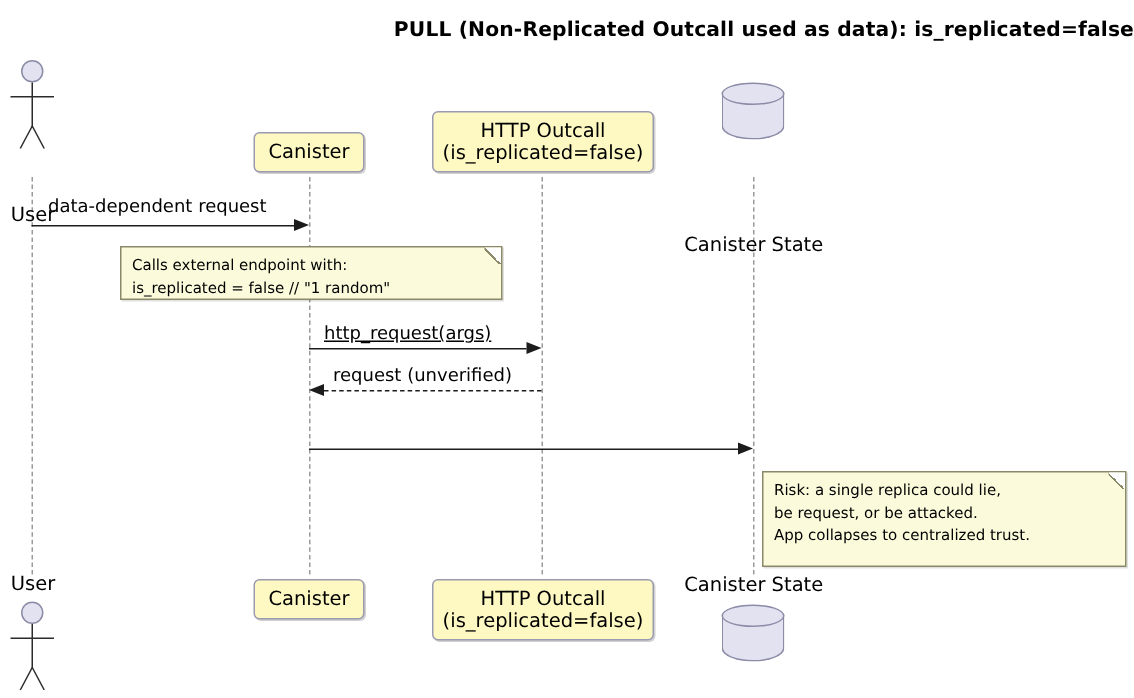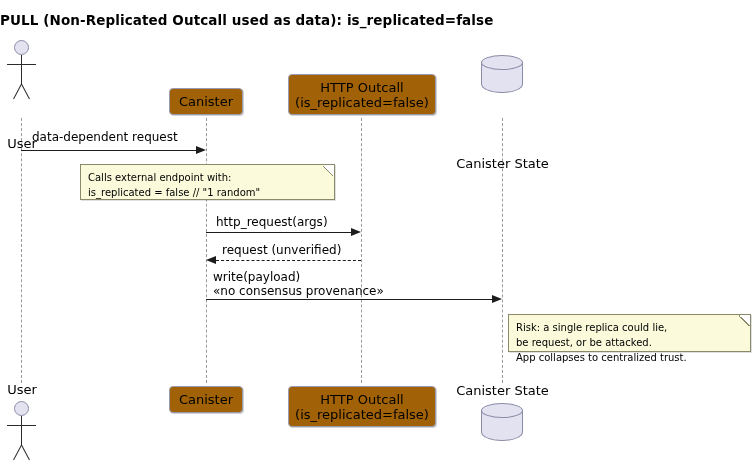--- a/index.html
+++ b/index.html
@@ -18,36 +18,36 @@
     background: #ffffff;
     overflow: hidden;
   }
   .abs { position: absolute; }
 
   
   #diagram-title {
     left: 0;
     top: 12px;
     width: 756px;
-    text-align: left;
+    text-align: right;
     font-size: 13.5px;
     font-weight: bold;
     letter-spacing: 0.1px;
     white-space: nowrap;
   }
 
   
   .lifeline {
     width: 0;
     border-left: 1px dashed #9a9a9a;
   }
 
   
   .participant-box {
-    background: #a16207;
+    background: #fef9c3;
     border: 1px solid #9a9ab0;
     border-radius: 4px;
     box-shadow: 1px 1px 0 rgba(0,0,0,0.18);
     display: flex;
     align-items: center;
     justify-content: center;
     text-align: center;
     font-size: 13px;
     line-height: 15px;
     box-sizing: border-box;
@@ -201,36 +201,32 @@
   <div class="abs msg-label" style="left:32px; top:115px;margin-top:15px;">data-dependent request</div>
   <div class="abs msg-line" style="left:21px; top:150px; width:176px;"></div>
   <div class="abs arrow-right" style="left:196px; top:145.5px;"></div>
 
   <div class="abs note" style="left:80px; top:164px; width:255px; height:36px;">
     <span class="note-line">Calls external endpoint with:</span>
     <span class="note-line">is_replicated = false  // "1 random"</span>
     <span class="note-fold"></span>
   </div>
 
-  <div class="abs msg-label" style="left:216px; top:215px;">http_request(args)</div>
+  <div class="abs msg-label" style="left:216px; top:215px;text-decoration:underline;">http_request(args)</div>
   <div class="abs msg-line" style="left:206px; top:232px; width:145px;"></div>
   <div class="abs arrow-right" style="left:351px; top:227.5px;"></div>
 
   <div class="abs msg-label" style="left:222px; top:243px;">request (unverified)</div>
   <div class="abs msg-line dashed" style="left:216px; top:260px; width:145px;"></div>
   <div class="abs arrow-left-open" style="left:206px; top:255.5px;"></div>
 
-  <div class="abs msg-label" style="left:213px; top:270px;">
-    <span class="note-line">write(payload)</span>
-    <span class="note-line">«no consensus provenance»</span>
-  </div>
   <div class="abs msg-line" style="left:206px; top:299px; width:287px;"></div>
   <div class="abs arrow-right" style="left:492px; top:294.5px;"></div>
 
-  <div class="abs note" style="left:508px; top:314px; width:243px; height:38px;">
+  <div class="abs note" style="left:508px; top:314px; width:243px; height:64px;">
     <span class="note-line">Risk: a single replica could lie,</span>
     <span class="note-line">be request, or be attacked.</span>
     <span class="note-line">App collapses to centralized trust.</span>
     <span class="note-fold"></span>
   </div>
 
   <div class="abs" style="left:0px; top:382px; width:44px; height:83px;">
     <div class="abs actor-label" style="left:0px; top:0px; width:44px;">User</div>
     <div class="abs actor-head" style="left:14px; top:19px;"></div>
     <div class="abs actor-body" style="left:21px; top:34px; height:30px;"></div>

